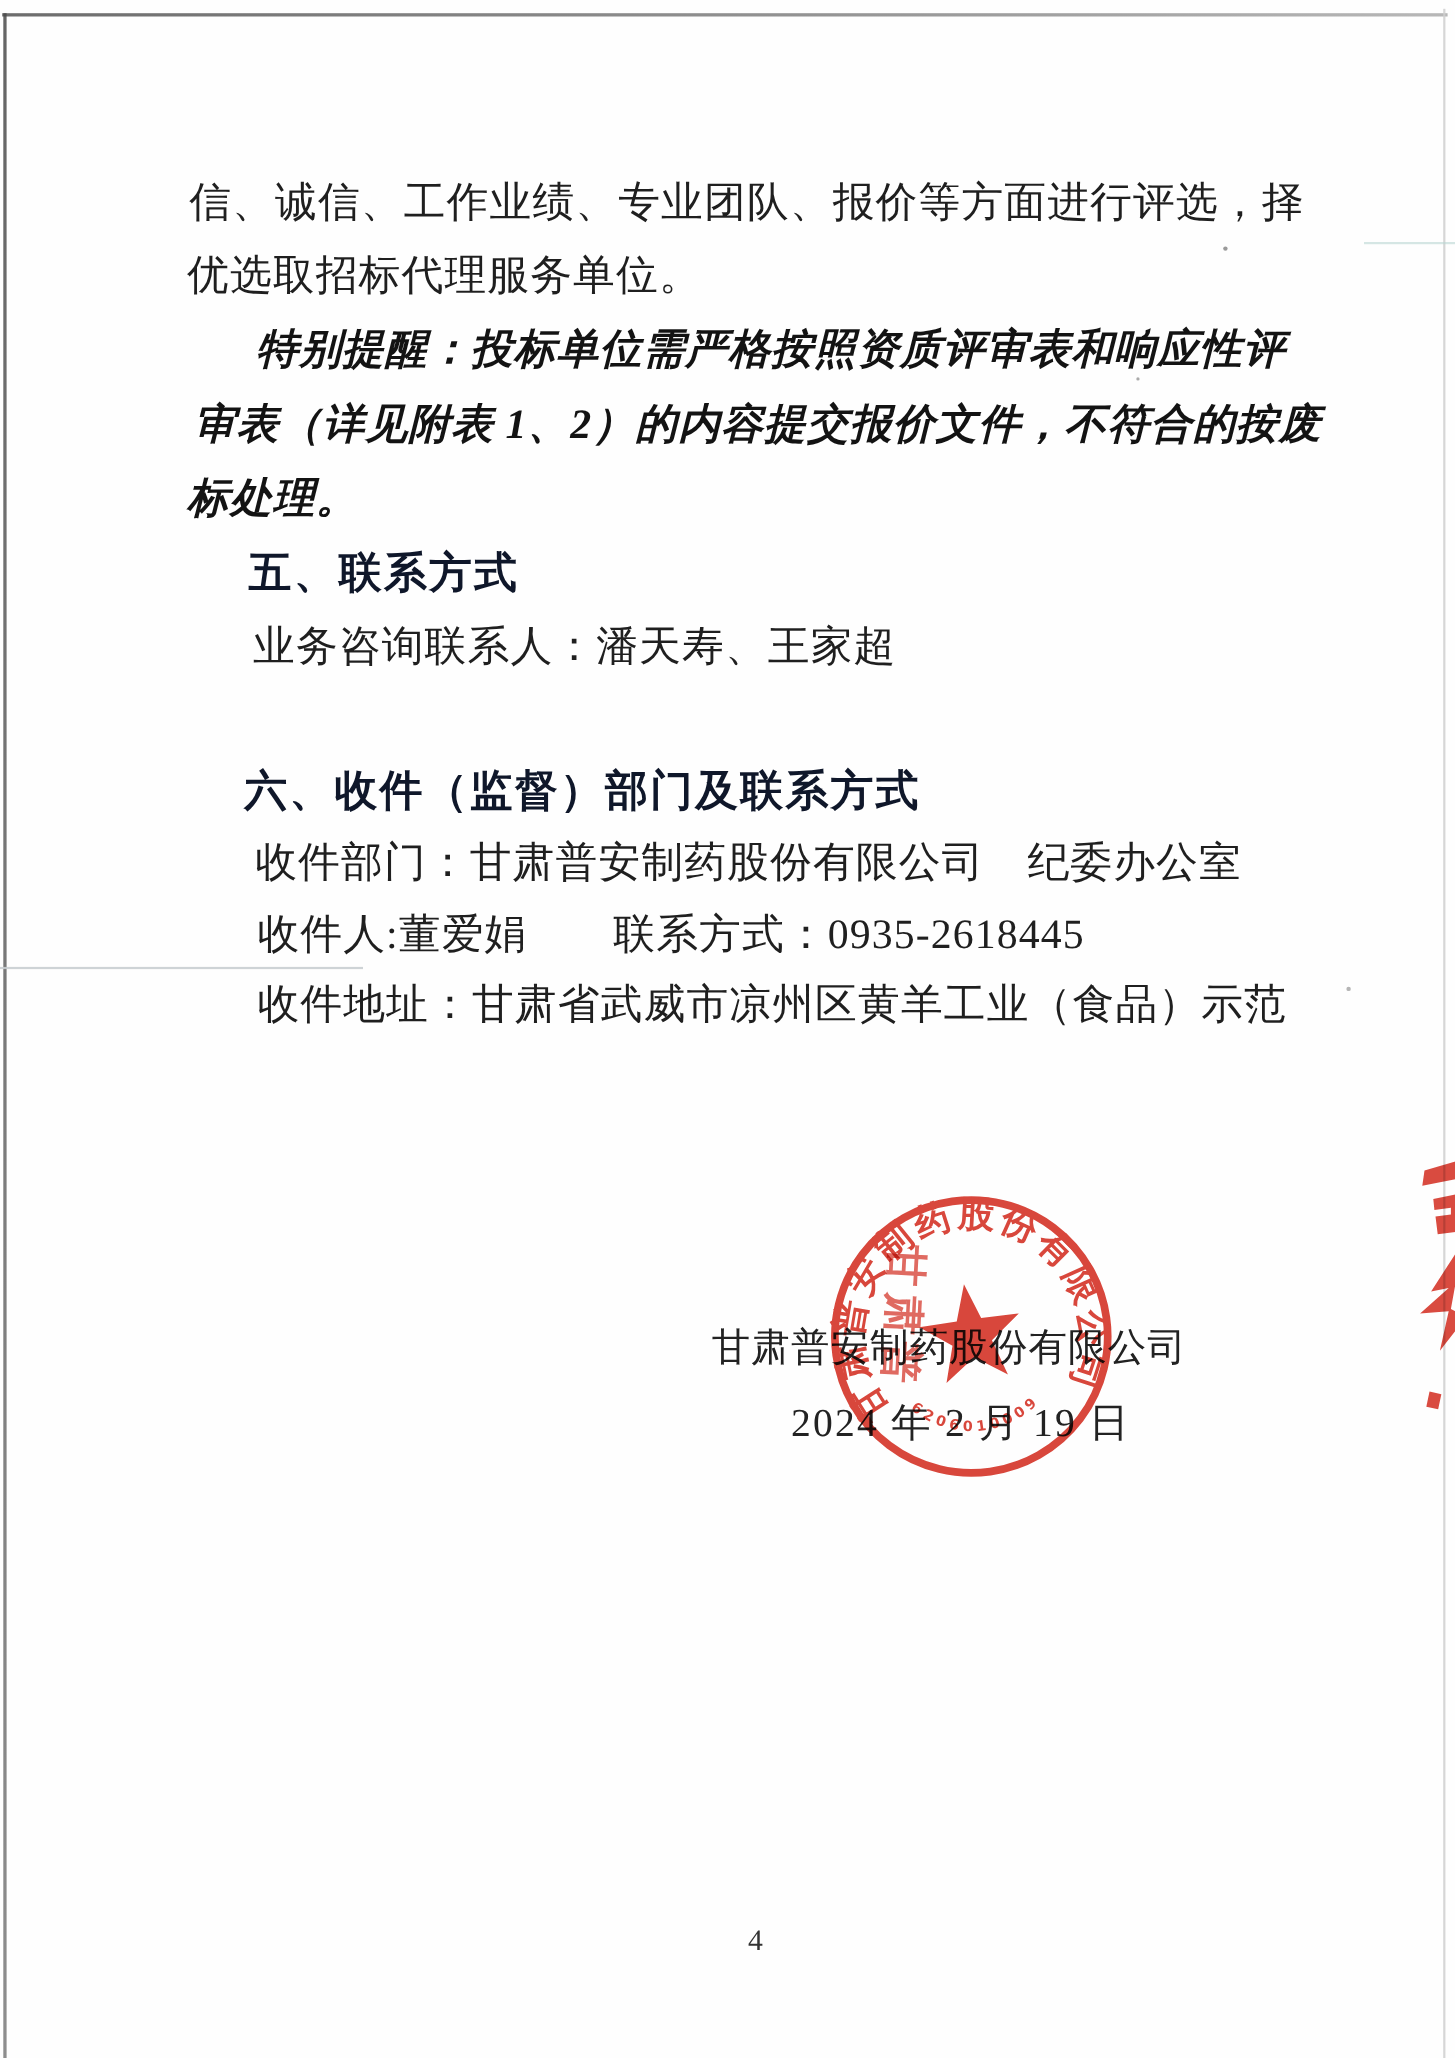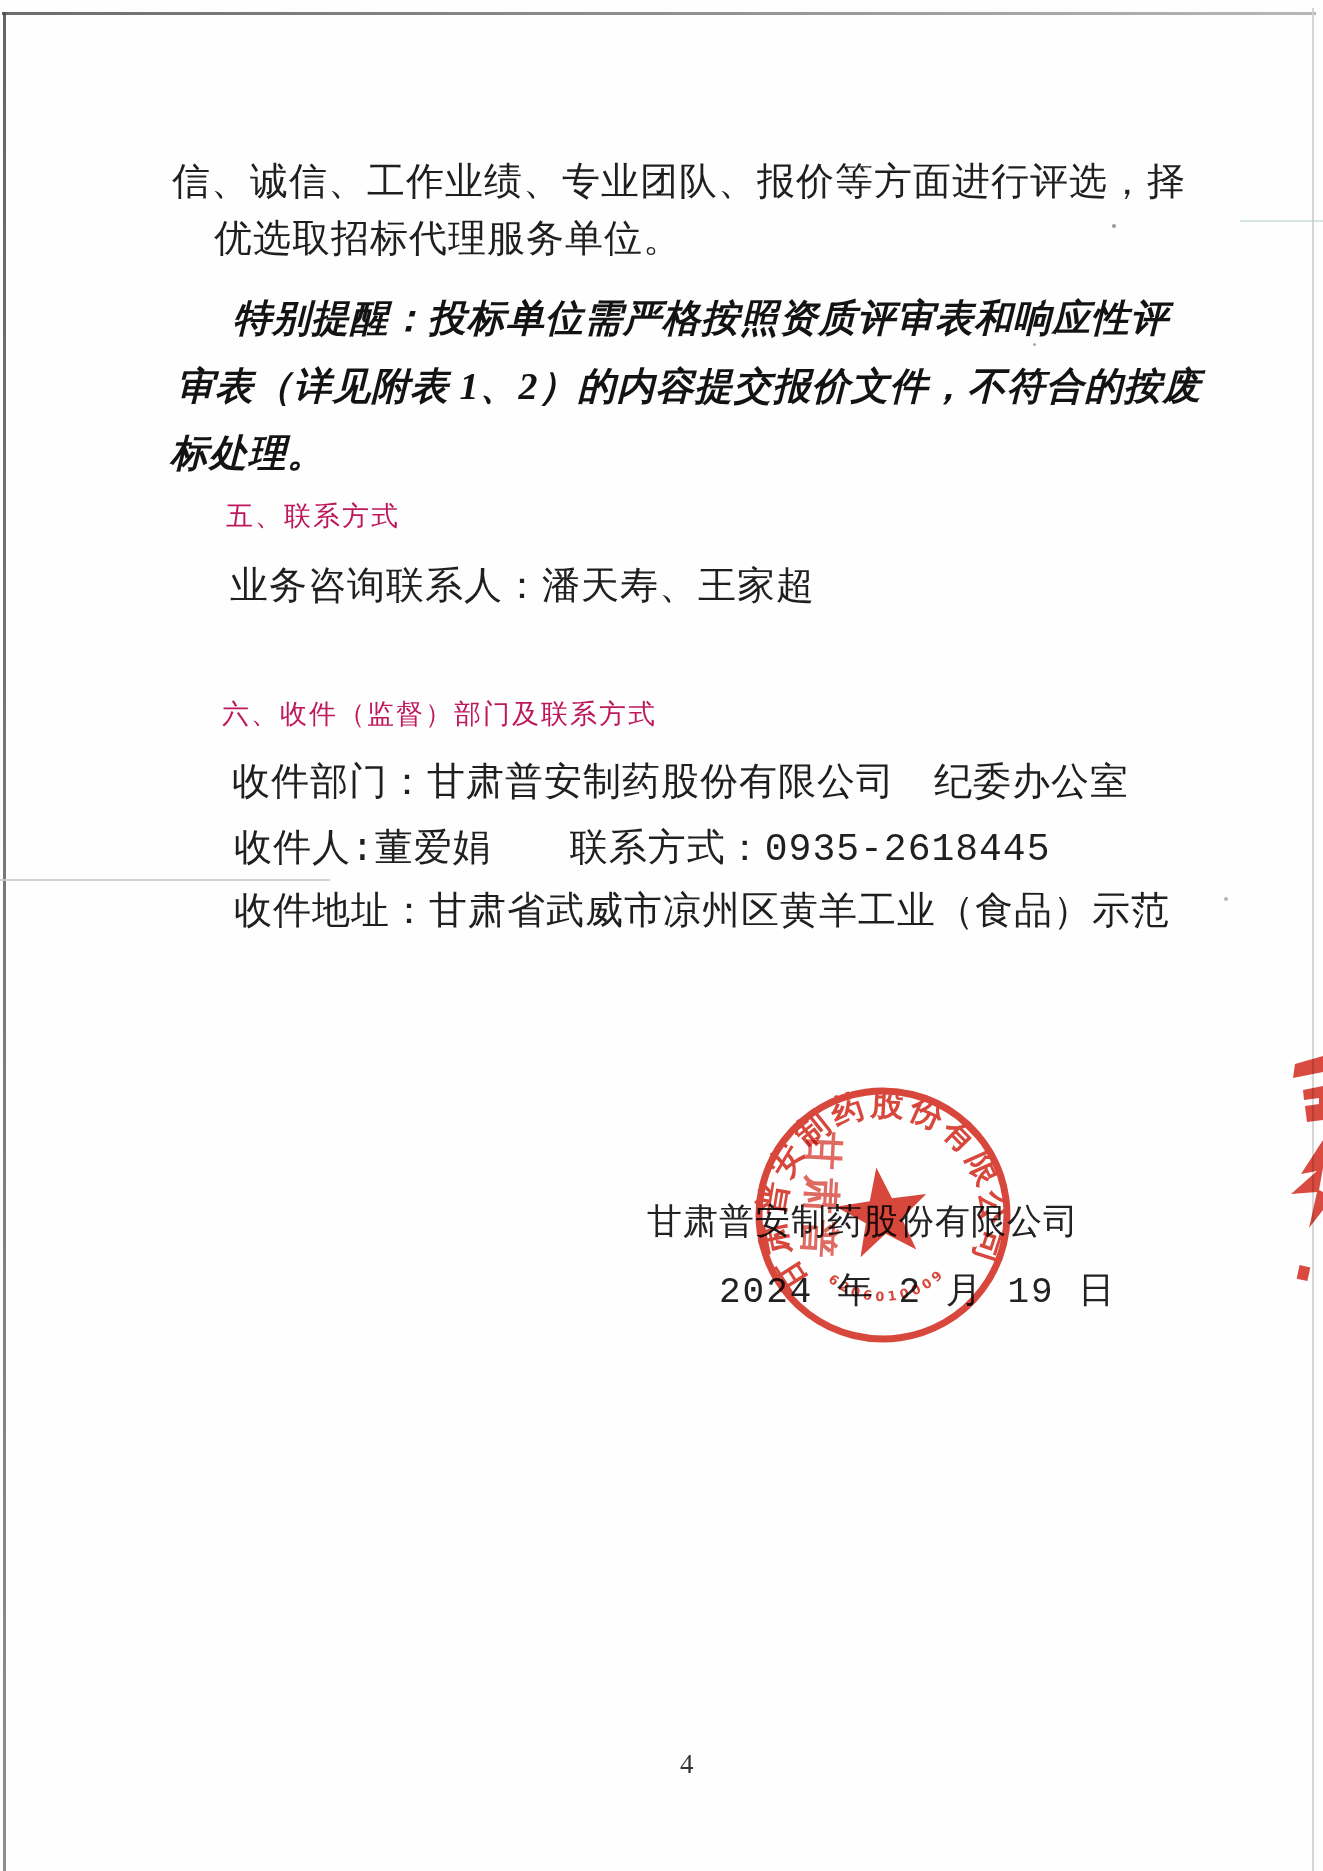--- a/index.html
+++ b/index.html
@@ -20,23 +20,23 @@
   .fold-line{position:absolute;left:0;top:879px;width:330px;height:2px;
     background:#c9ced2;opacity:.9;}
   .teal-line{position:absolute;left:1240px;top:220px;width:83px;height:2px;
     background:#b9d6d2;opacity:.6;}
   .speck{position:absolute;border-radius:50%;}
   .speck-a{left:1112px;top:224px;width:4px;height:4px;background:#9a9a9a;}
   .speck-b{left:1224px;top:897px;width:4px;height:4px;background:#b5b5b5;}
   .speck-c{left:1033px;top:343px;width:3px;height:3px;background:#aaaaaa;}
 
   .line{position:absolute;white-space:pre;line-height:1;color:#1f1f1f;}
-  .serif{font-family:Liberation Mono, monospace;font-size:38px;letter-spacing:1px;}
+  .serif{font-family:Liberation Serif, serif;font-size:38px;letter-spacing:1px;}
   .serif-bold{font-family:"Liberation Serif","DejaVu Serif",serif;font-size:38px;font-weight:bold;color:#131313;letter-spacing:1px;font-style:italic;}
-  .heading{font-family:"DejaVu Sans","Liberation Sans",sans-serif;font-size:27px;font-weight:normal;color:#be185d;letter-spacing:2px;}
+  .heading{font-family:"DejaVu Sans","Liberation Sans",sans-serif;font-size:39px;font-weight:bold;color:#0f172a;letter-spacing:2px;}
 
   .company-line{left:647px;top:1207px;font-size:35px;letter-spacing:1px;color:#222;}
   .date-line{left:719px;top:1275px;font-size:36px;letter-spacing:2px;color:#222;}
   .page-number{position:absolute;left:680px;top:1749px;font-size:27px;color:#333;
     font-family:"Liberation Serif","DejaVu Serif",serif;}
 
   
   .seal{position:absolute;left:748px;top:1080px;width:270px;height:270px;
     transform:rotate(-8deg);mix-blend-mode:multiply;opacity:.92;}
   .seal-ring{fill:none;stroke:#d6372b;stroke-width:7;}
@@ -62,21 +62,21 @@
   <div class="edge-top"></div>
   <div class="edge-left"></div>
   <div class="edge-right"></div>
   <div class="fold-line"></div>
   <div class="teal-line"></div>
   <div class="speck speck-a"></div>
   <div class="speck speck-b"></div>
   <div class="speck speck-c"></div>
 
   <div class="line serif" style="left:172px;top:165px;">信、诚信、工作业绩、专业团队、报价等方面进行评选，择</div>
-  <div class="line serif" style="left:170px;top:222px;margin-left:44px;">优选取招标代理服务单位。</div>
+  <div class="line serif" style="left:170px;top:232px;">优选取招标代理服务单位。</div>
   <div class="line serif-bold" style="left:233px;top:299px;">特别提醒：投标单位需严格按照资质评审表和响应性评</div>
   <div class="line serif-bold" style="left:176px;top:367px;">审表（详见附表 1、2）的内容提交报价文件，不符合的按废</div>
   <div class="line serif-bold" style="left:170px;top:434px;text-align:center;">标处理。</div>
   <div class="line heading" style="left:226px;top:502px;">五、联系方式</div>
   <div class="line serif" style="left:230px;top:569px;">业务咨询联系人：潘天寿、王家超</div>
   <div class="line heading" style="left:222px;top:700px;">六、收件（监督）部门及联系方式</div>
   <div class="line serif" style="left:232px;top:765px;">收件部门：甘肃普安制药股份有限公司　纪委办公室</div>
   <div class="line serif" style="left:234px;top:831px;">收件人:董爱娟　　联系方式：0935-2618445</div>
   <div class="line serif" style="left:234px;top:894px;">收件地址：甘肃省武威市凉州区黄羊工业（食品）示范</div>
 

